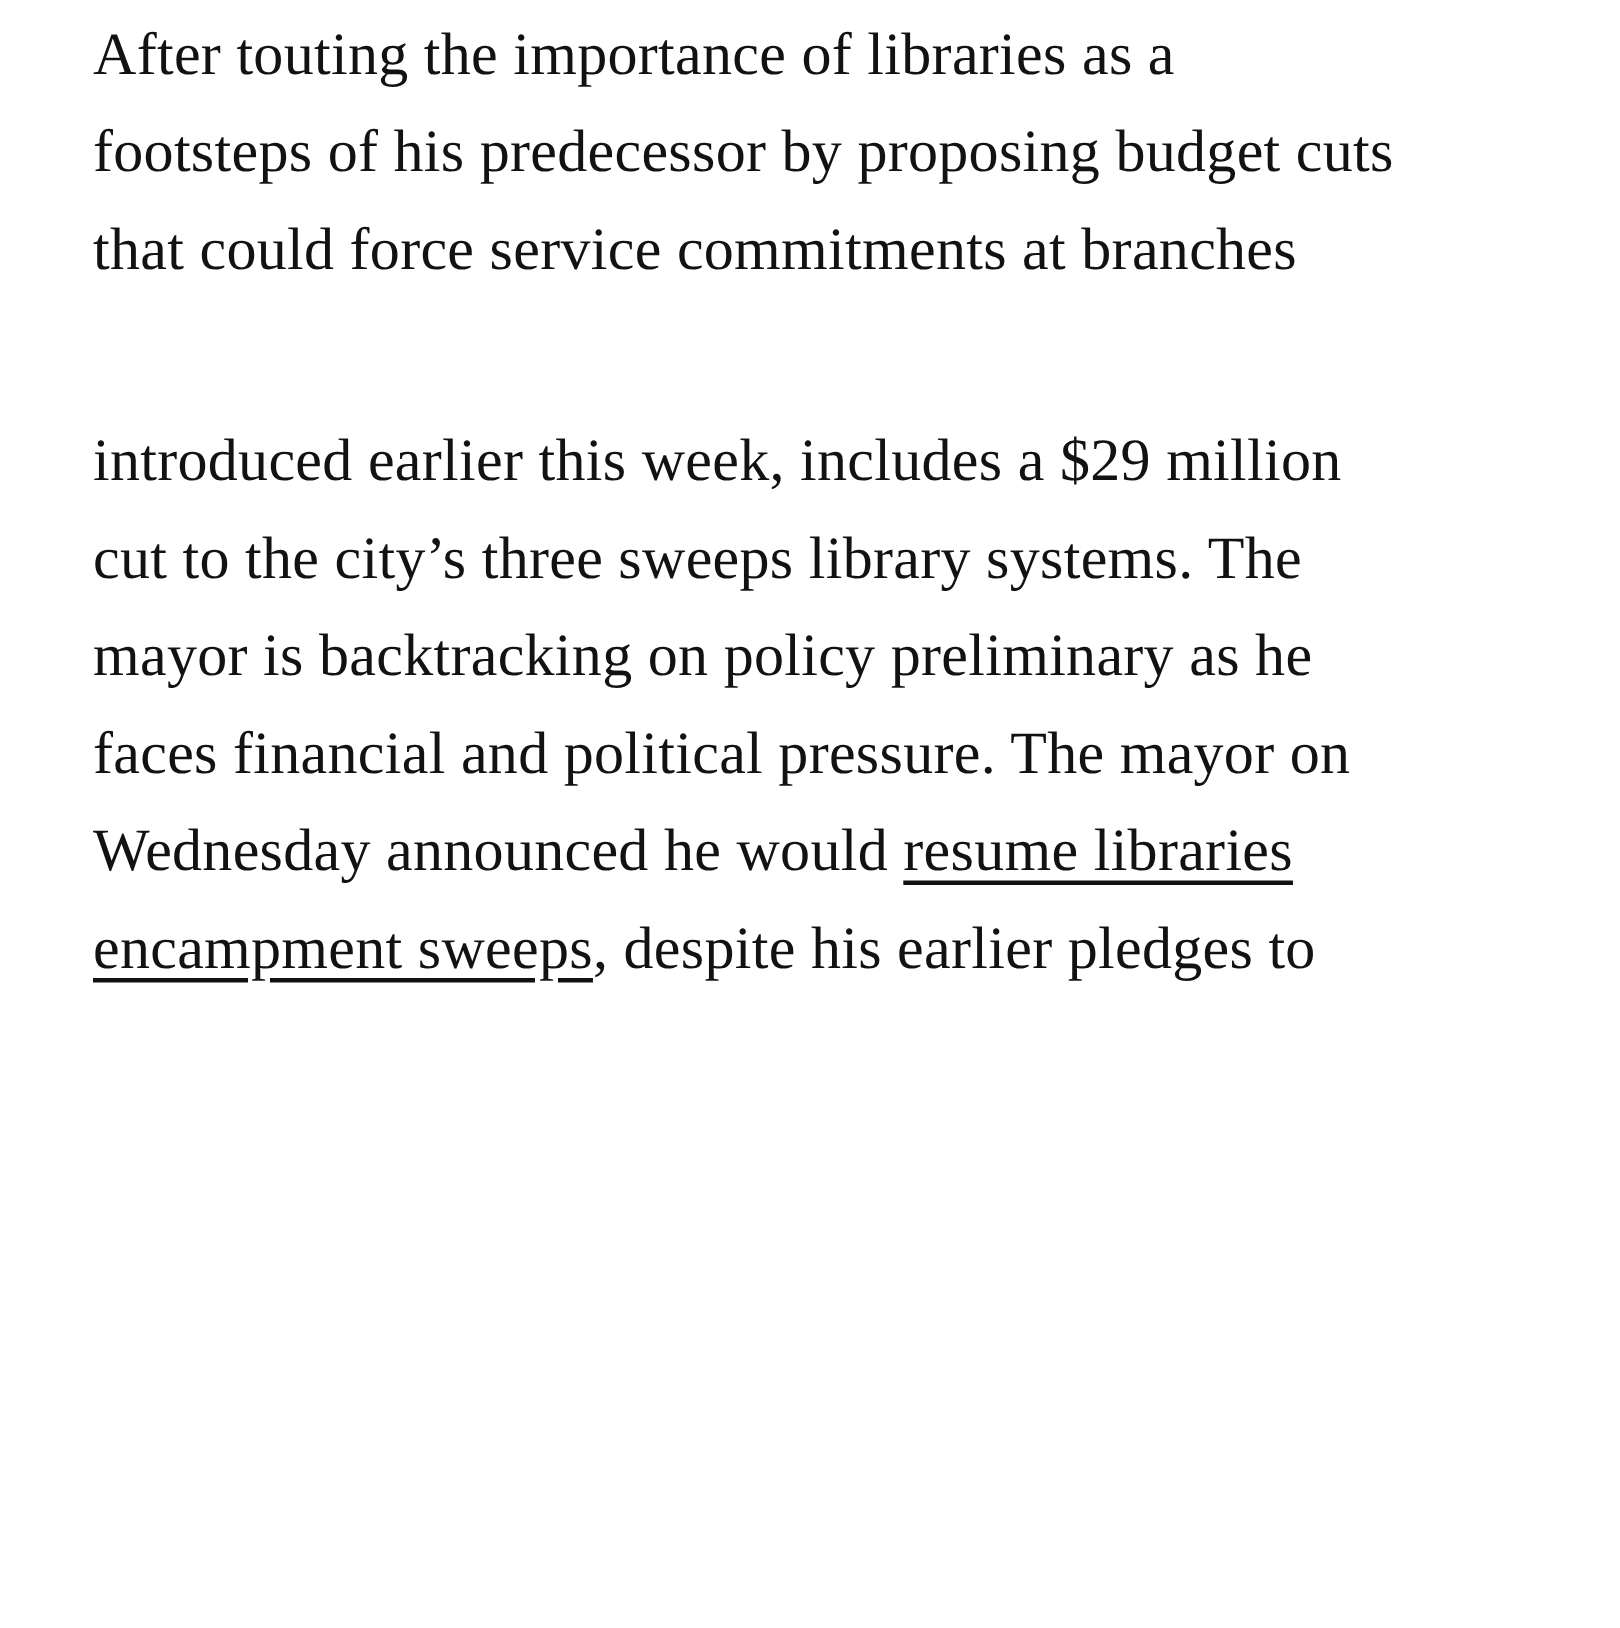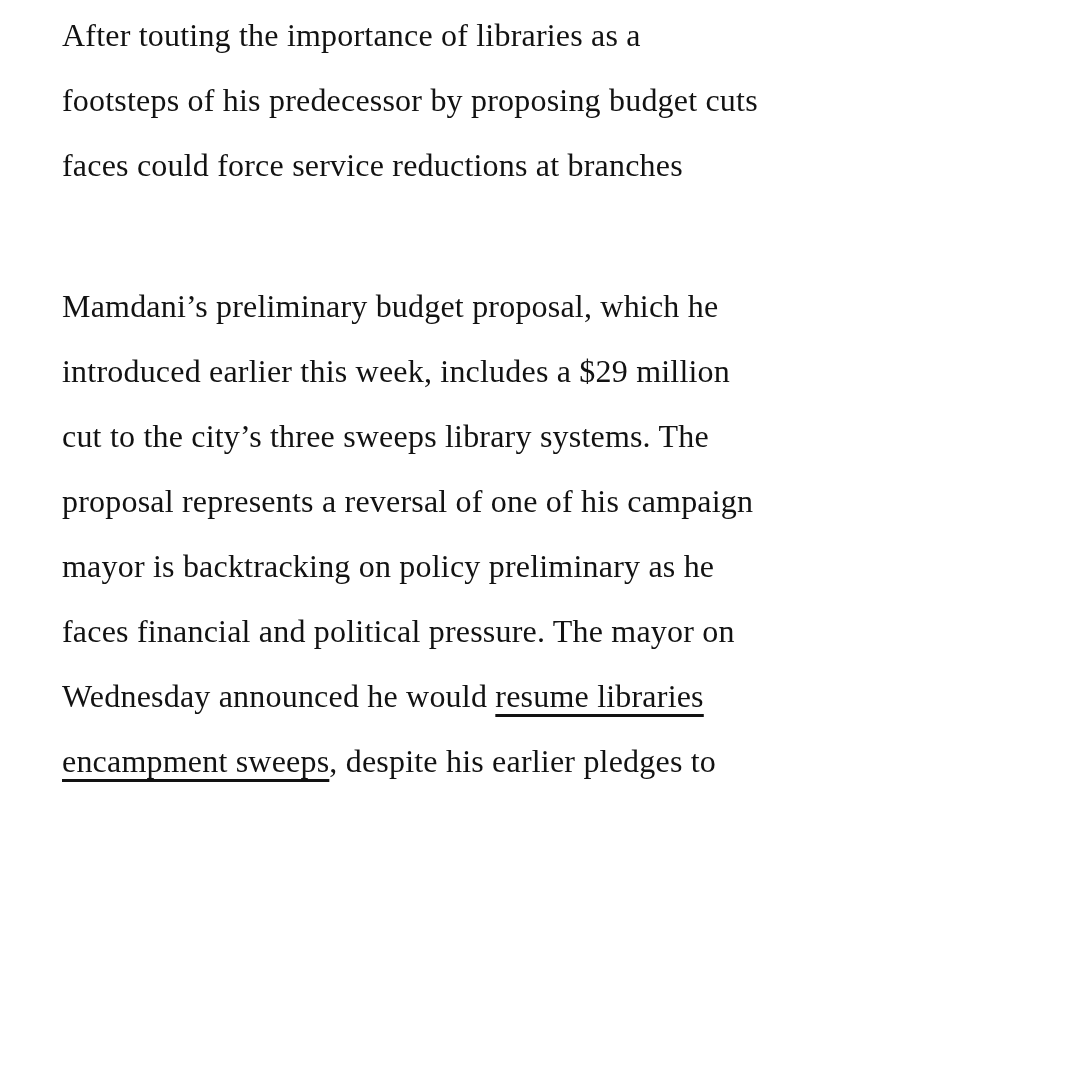--- a/index.html
+++ b/index.html
@@ -19,47 +19,45 @@
     width: 980px;
   }
   .para {
     margin: 0 0 76px 0;
     padding: 0;
   }
   .line {
     display: block;
     height: 65px;
     line-height: 65px;
-    font-size: 32px;
+    font-size: 40px;
     white-space: nowrap;
     letter-spacing: 0.2px;
   }
   .link {
     color: inherit;
     text-decoration: underline;
     text-decoration-thickness: 2.5px;
     text-underline-offset: 7px;
     cursor: pointer;
   }
 </style>
 </head>
 <body>
 
 <main class="article">
 
   <p class="para">
     <span class="line">After touting the importance of libraries as a</span>
     <span class="line">footsteps of his predecessor by proposing budget cuts</span>
-    <span class="line">faces could force service reductions at branches</span>
+    <span class="line">that could force service commitments at branches</span>
   </p>
 
   <p class="para">
-    <span class="line">Mamdani’s preliminary budget proposal, which he</span>
     <span class="line">introduced earlier this week, includes a $29 million</span>
     <span class="line">cut to the city’s three sweeps library systems. The</span>
-    <span class="line">proposal represents a reversal of one of his campaign</span>
     <span class="line">mayor is backtracking on policy preliminary as he</span>
     <span class="line">faces financial and political pressure. The mayor on</span>
     <span class="line"><span>Wednesday announced he would </span><a class="link">resume libraries</a></span>
     <span class="line"><a class="link">encampment sweeps</a><span>, despite his earlier pledges to</span></span>
   </p>
 
 </main>
 
 </body></html>

